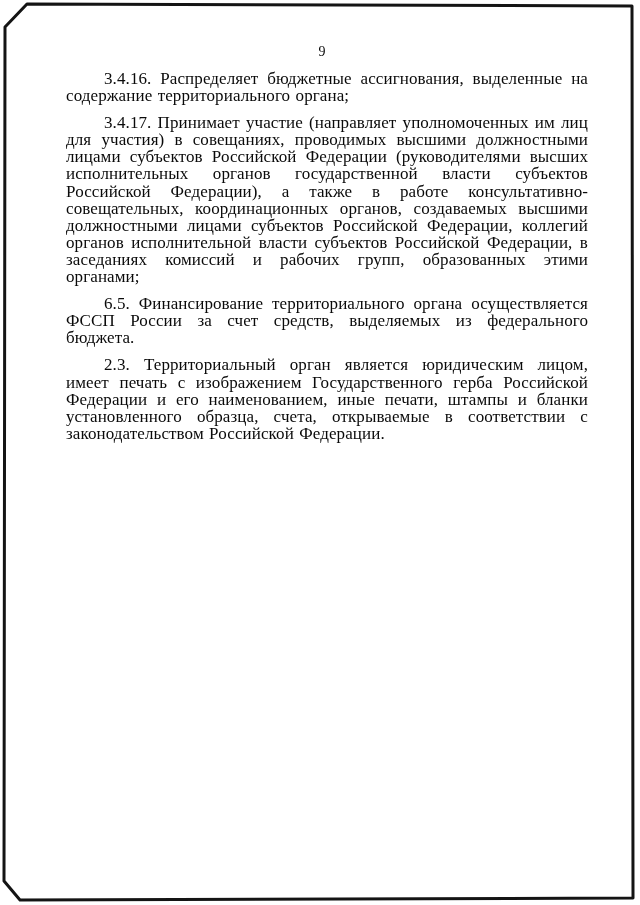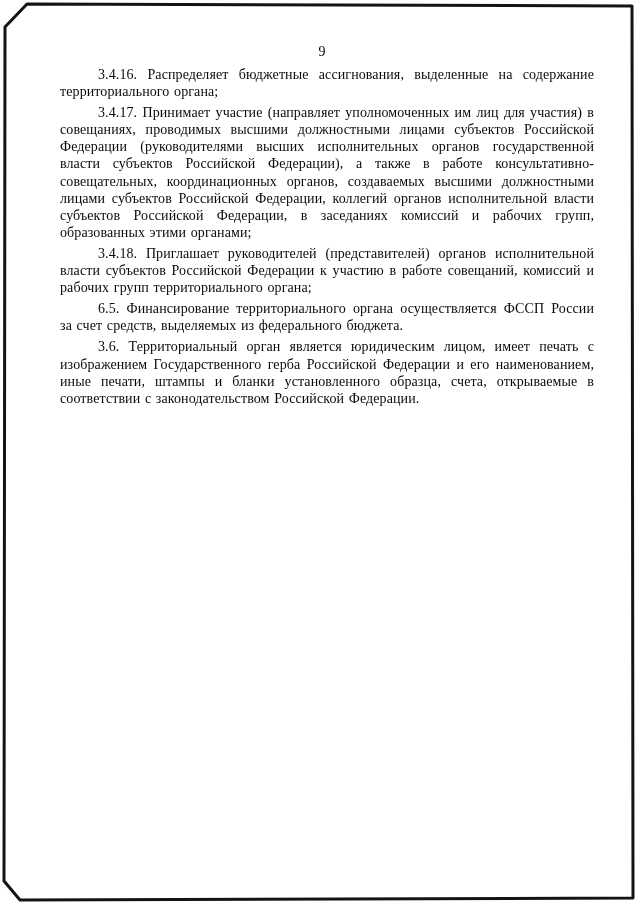--- a/index.html
+++ b/index.html
@@ -30,39 +30,38 @@
   }
   .page-number {
     text-align: center;
     font-size: 14px;
     line-height: 16px;
     margin: 0 0 6px 0;
     
     padding-right: 10px;
   }
   .doc-body p.para {
-    margin: 4px;
-    font-size: 14px;
+    margin: 10px;
+    font-size: 17px;
     line-height: 17.1px;
     text-align: justify;
     text-indent: 38px;
     letter-spacing: 0.1px;
     word-spacing: 1px;
   }
 </style>
 </head>
 <body>
 
 <svg class="page-frame" viewBox="0 0 640 905" xmlns="http://www.w3.org/2000/svg" aria-hidden="true">
   <polygon points="27,4 632,6 633,898 20,900 4,881 5,27" fill="none" stroke="#141414" stroke-width="3" stroke-linejoin="round"></polygon>
 </svg>
 
 <div class="content">
   <div class="page-number">9</div>
 
   <div class="doc-body">
       <p class="para">3.4.16. Распределяет бюджетные ассигнования, выделенные на содержание территориального органа;</p>
       <p class="para">3.4.17. Принимает участие (направляет уполномоченных им лиц для участия) в совещаниях, проводимых высшими должностными лицами субъектов Российской Федерации (руководителями высших исполнительных органов государственной власти субъектов Российской Федерации), а также в работе консультативно-совещательных, координационных органов, создаваемых высшими должностными лицами субъектов Российской Федерации, коллегий органов исполнительной власти субъектов Российской Федерации, в заседаниях комиссий и рабочих групп, образованных этими органами;</p>
-      <p class="para">3.4.18. Приглашает руководителей (представителей) органов исполнительной власти субъектов Российской Федерации к участию в работе совещаний, комиссий и рабочих групп территориального органа;</p>
       <p class="para">6.5. Финансирование территориального органа осуществляется ФССП России за счет средств, выделяемых из федерального бюджета.</p>
-      <p class="para">3.6. Территориальный орган является юридическим лицом, имеет печать с изображением Государственного герба Российской Федерации и его наименованием, иные печати, штампы и бланки установленного образца, счета, открываемые в соответствии с законодательством Российской Федерации.</p>
+      <p class="para">2.3. Территориальный орган является юридическим лицом, имеет печать с изображением Государственного герба Российской Федерации и его наименованием, иные печати, штампы и бланки установленного образца, счета, открываемые в соответствии с законодательством Российской Федерации.</p>
     </div>
 </div>
 
 </body></html>

